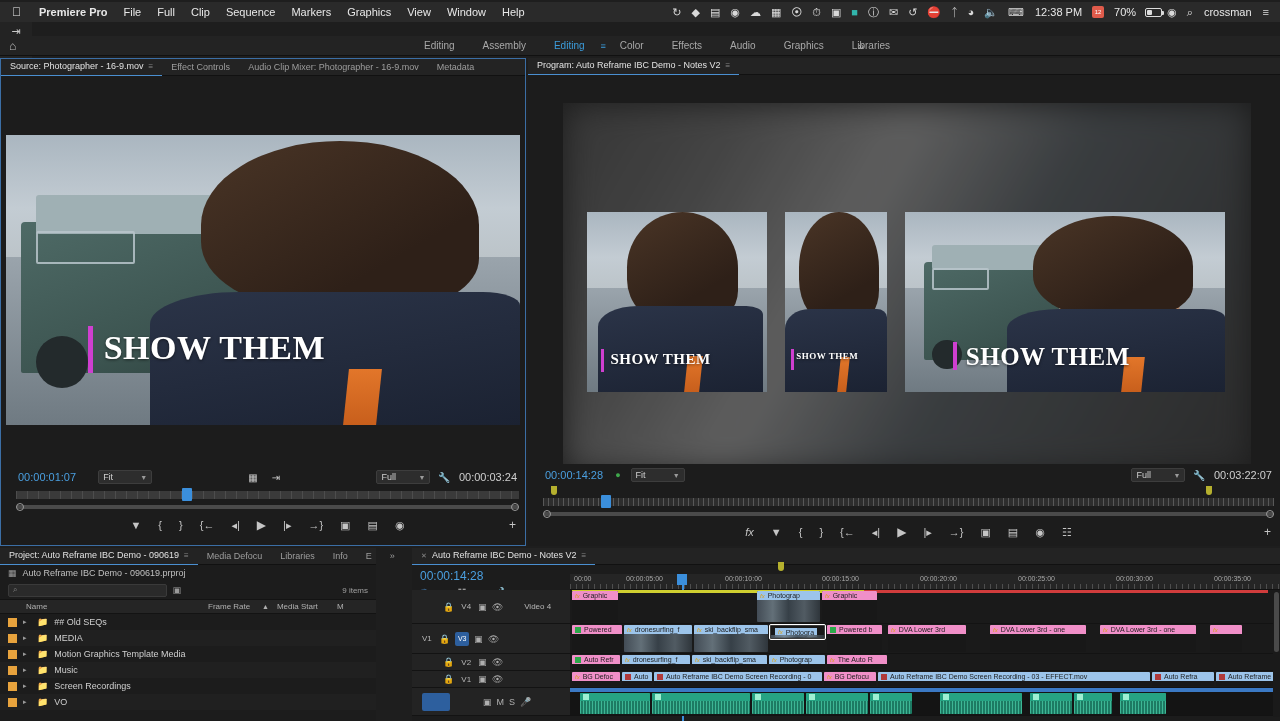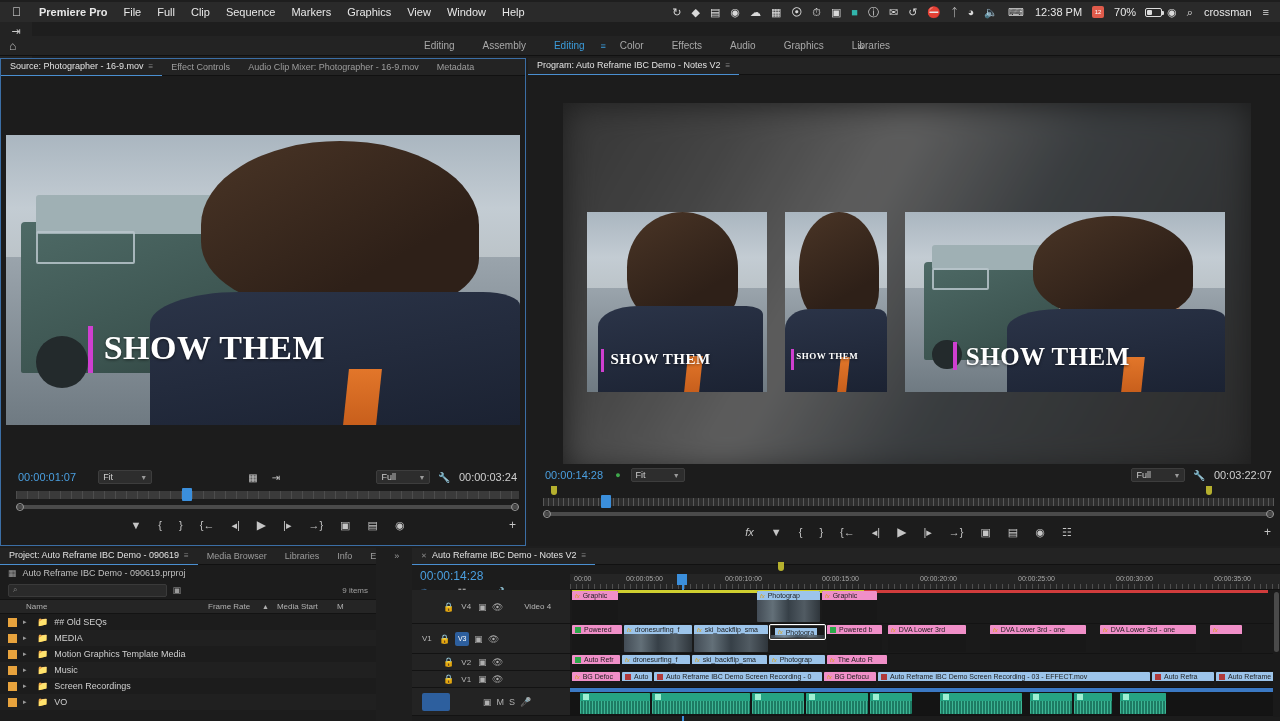--- a/index.html
+++ b/index.html
@@ -477,21 +477,21 @@
       </div>
     </div>
   </div>
 
   <div class="panel" id="project">
     <div class="panel-tabs">
       <span class="ptab active">
         <span>Project: Auto Reframe IBC Demo - 090619</span>
         <span class="burger">≡</span>
       </span>
-      <span class="ptab">Media Browser</span>
+      <span class="ptab">Media Defocu</span>
       <span class="ptab">Libraries</span>
       <span class="ptab">Info</span>
       <span class="ptab">E</span>
       <span class="ptab">»</span>
     </div>
 
     <div class="proj-root">
       <span style="font-size:9px;color:#9a9a9a;">▦</span>
       <span>Auto Reframe IBC Demo - 090619.prproj</span>
     </div>

